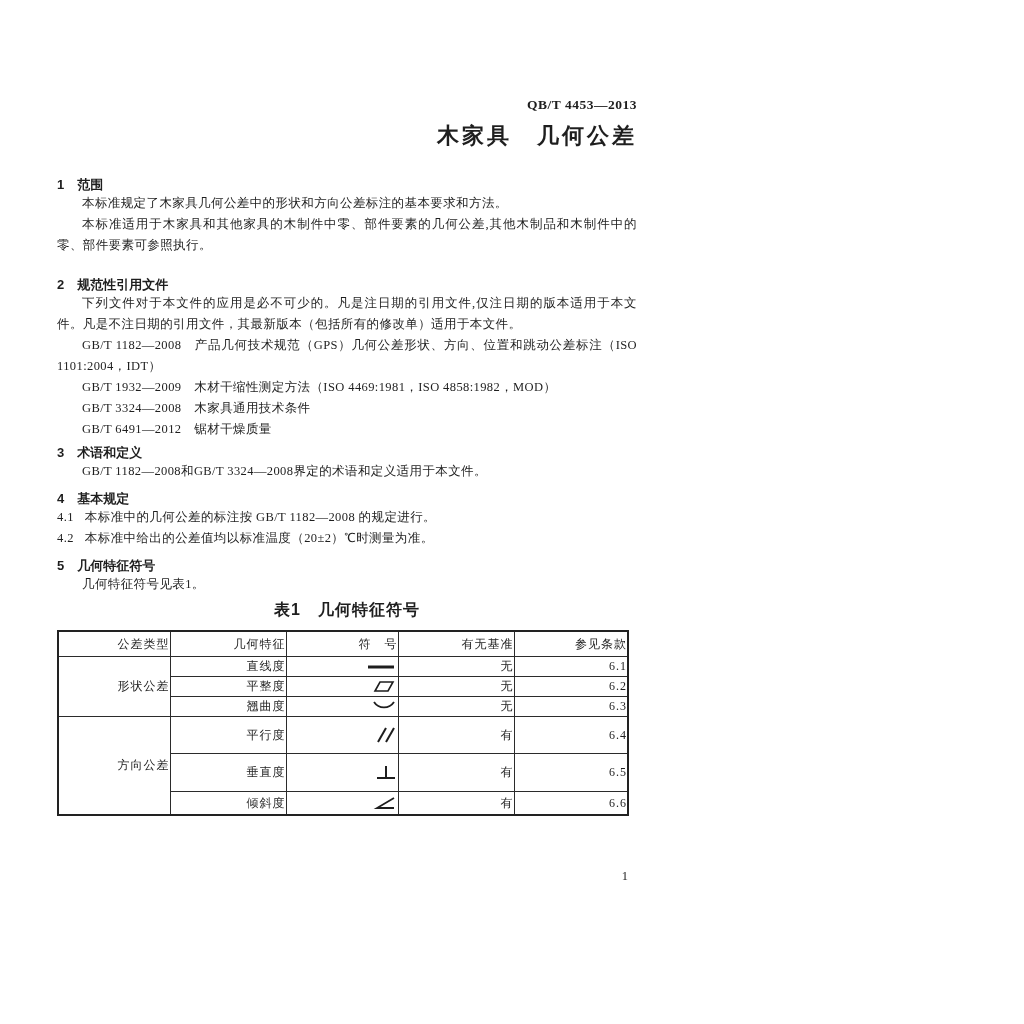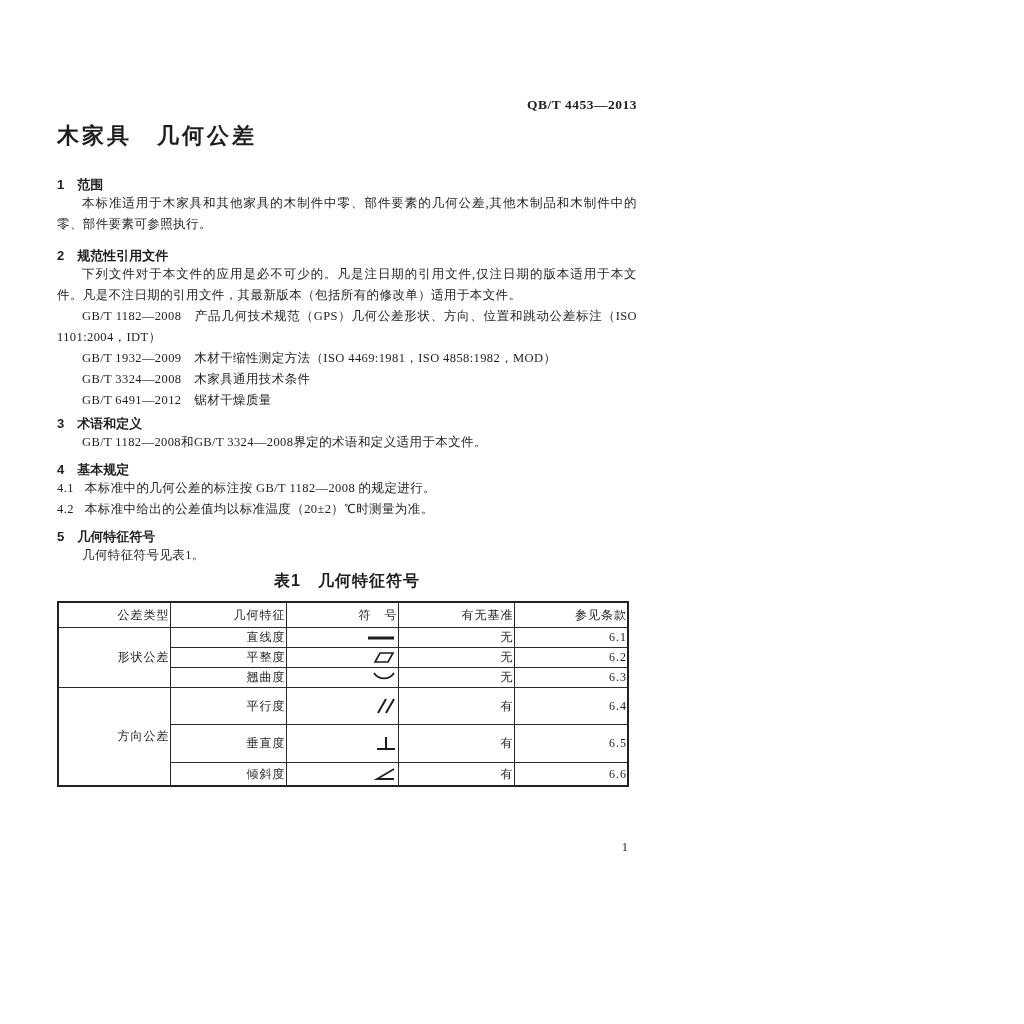--- a/index.html
+++ b/index.html
@@ -28,37 +28,37 @@
   .doc-code {
     text-align: right;
     font-family: "Liberation Serif", serif;
     font-weight: bold;
     font-size: 13.5px;
     line-height: 16px;
     letter-spacing: 0.5px;
   }
   .doc-title {
     margin-top: 9px;
-    text-align: left;
+    text-align: right;
     font-family: "Liberation Sans", sans-serif;
     font-weight: bold;
     font-size: 22px;
     line-height: 28px;
     letter-spacing: 3px;
   }
   .sec-heading {
     margin-top: 8px;
     font-family: "Liberation Sans", sans-serif;
     font-weight: bold;
     font-size: 13px;
     line-height: 17px;
   }
   .sec-heading .sec-num { display: inline-block; margin-right: 13px; }
   .h1-gap { margin-top: 26px; }
-  .h2-gap { margin-top: 12px; }
+  .h2-gap { margin-top: 20px; }
   .h3-gap { margin-top: 4px; }
   .h4-gap { margin-top: 8px; }
   .h5-gap { margin-top: 8px; }
   p.body {
     margin: 0;
     font-size: 12.5px;
     line-height: 21px;
     letter-spacing: 0.4px;
     text-align: justify;
   }
@@ -114,20 +114,21 @@
 <div class="page">
   <div class="content">
 
     <div class="doc-code">QB/T 4453—2013</div>
 
     <div class="doc-title">木家具　几何公差</div>
 
     <div class="sec-heading h1-gap">
       <span class="sec-num">1</span><span>范围</span>
     </div>
+    <p class="body indent mt4">本标准规定了木家具几何公差中的形状和方向公差标注的基本要求和方法。</p>
     <p class="body indent">本标准适用于木家具和其他家具的木制件中零、部件要素的几何公差,其他木制品和木制件中的零、部件要素可参照执行。</p>
 
     <div class="sec-heading h2-gap">
       <span class="sec-num">2</span><span>规范性引用文件</span>
     </div>
     <p class="body indent mt9">下列文件对于本文件的应用是必不可少的。凡是注日期的引用文件,仅注日期的版本适用于本文件。凡是不注日期的引用文件，其最新版本（包括所有的修改单）适用于本文件。</p>
     <p class="body indent">GB/T 1182—2008　产品几何技术规范（GPS）几何公差形状、方向、位置和跳动公差标注（ISO 1101:2004，IDT）</p>
     <p class="body indent">GB/T 1932—2009　木材干缩性测定方法（ISO 4469:1981，ISO 4858:1982，MOD）</p>
     <p class="body indent">GB/T 3324—2008　木家具通用技术条件</p>
     <p class="body indent">GB/T 6491—2012　锯材干燥质量</p>

